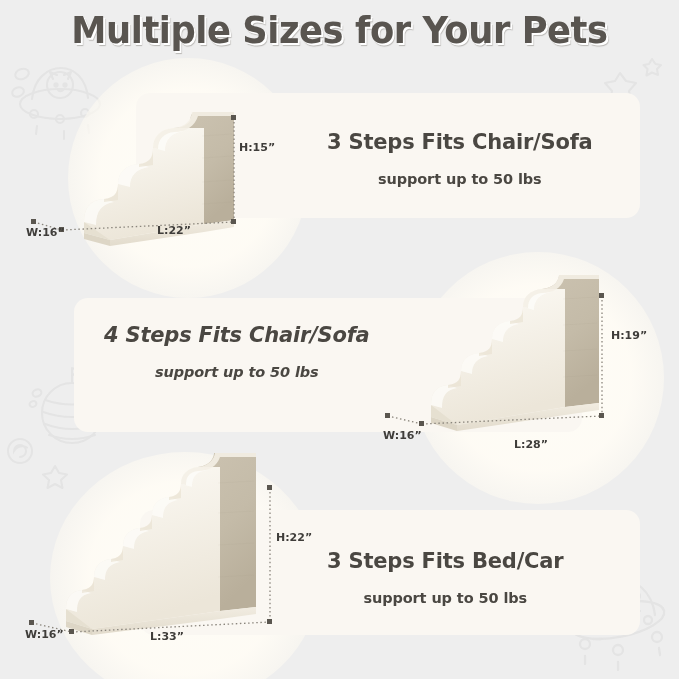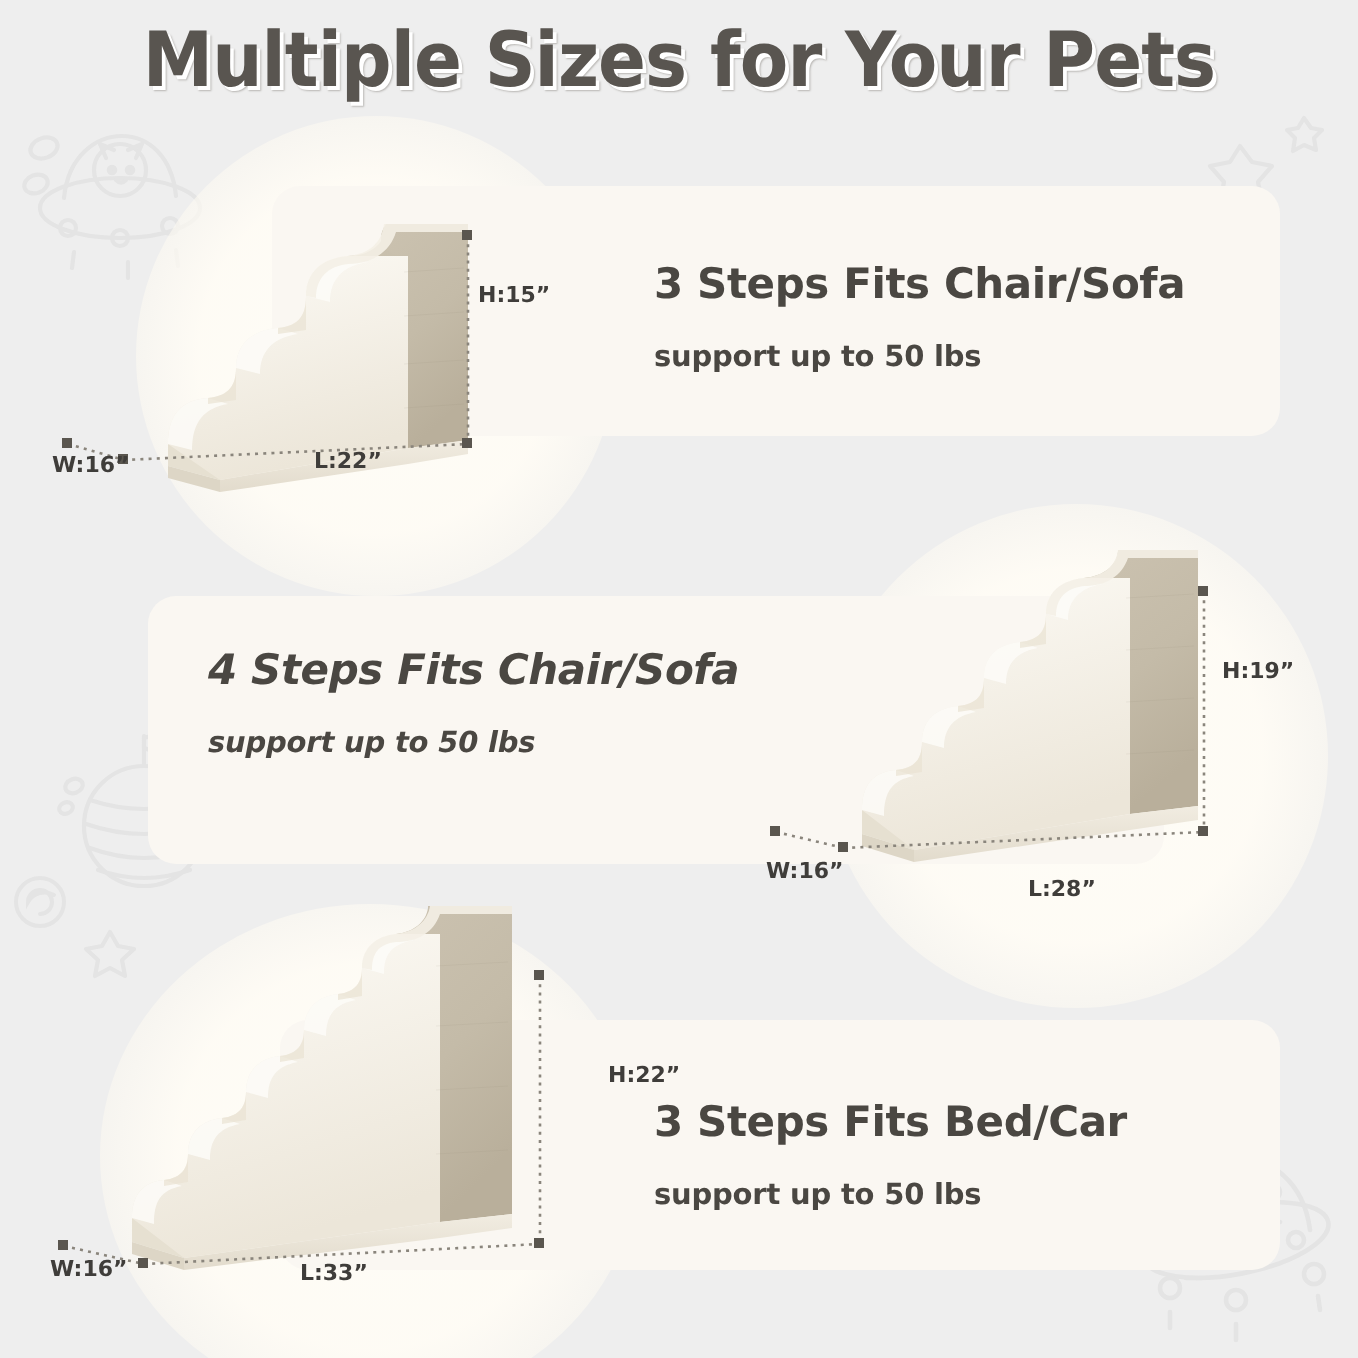--- a/index.html
+++ b/index.html
@@ -59,21 +59,21 @@
   }
 
   
   .card {
     position: absolute;
     background: #faf7f2;
     border-radius: 14px;
   }
 
   
-  .textblock { position: absolute; }
+  .textblock { position: absolute; text-align: center; }
   .headline {
     font-size: 21px;
     font-weight: bold;
     color: #4a4742;
     white-space: nowrap;
     letter-spacing: -0.2px;
     font-family: "DejaVu Sans", sans-serif;
   }
   .subline {
     font-size: 14.5px;
@@ -475,21 +475,21 @@
       <path d="M256 22 L256 156"></path>
       <path d="M58 166 L256 156"></path>
       <path d="M18 157 L58 166"></path>
     </g>
     <rect x="253" y="19" width="5" height="5" fill="#5a564f"></rect>
     <rect x="253" y="153" width="5" height="5" fill="#5a564f"></rect>
     <rect x="55" y="163" width="5" height="5" fill="#5a564f"></rect>
     <rect x="15" y="154" width="5" height="5" fill="#5a564f"></rect>
   </svg>
 
-  <div class="dim" style="left:276px; top:531px;margin-left:28px;">H:22”</div>
+  <div class="dim" style="left:276px; top:531px;">H:22”</div>
   <div class="dim" style="left:25px; top:628px;">W:16”</div>
   <div class="dim" style="left:150px; top:630px;">L:33”</div>
 
   <div class="textblock" style="left:327px; top:549px;">
     <div class="headline">3 Steps Fits Bed/Car</div>
     <div class="subline">support up to 50 lbs</div>
   </div>
 
 </div>
 

